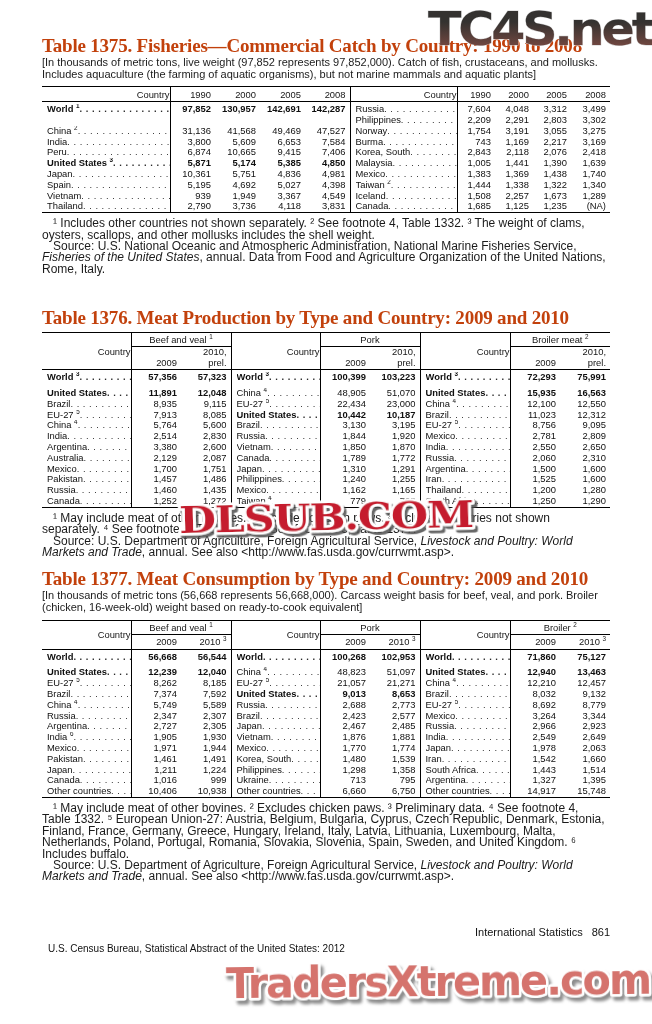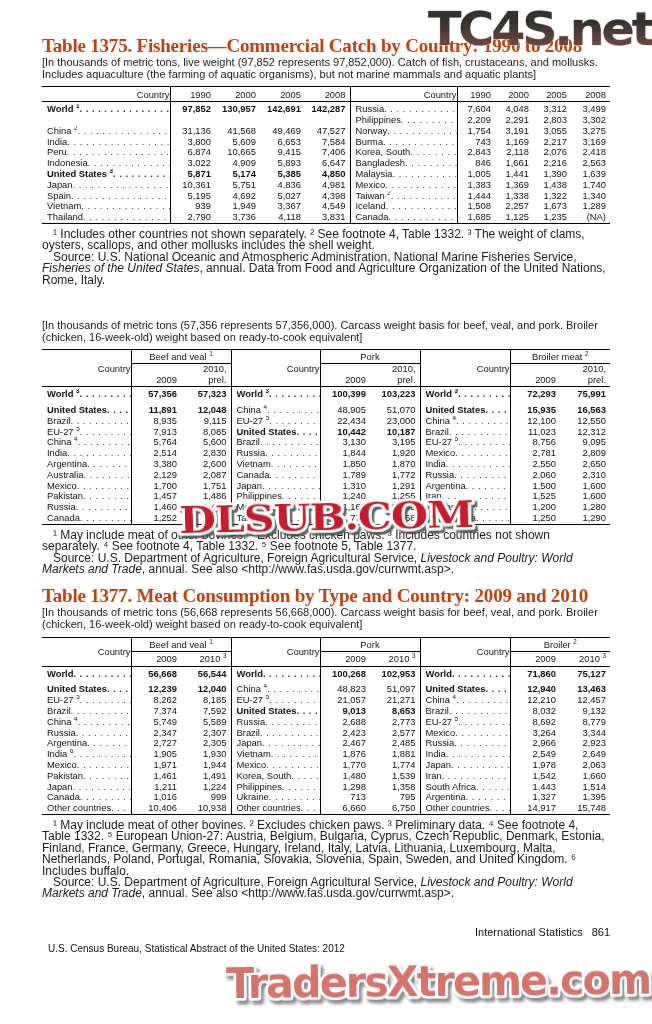--- a/index.html
+++ b/index.html
@@ -220,42 +220,20 @@
                 <span class="cn">Korea, South</span>
                 <span class="leader"></span>
               </span>
             </td>
             <td class="v bl">2,843</td>
             <td class="v">2,118</td>
             <td class="v">2,076</td>
             <td class="v">2,418</td>
           </tr>
           <tr>
-            <td class="c">
-              <span class="cw">
-                <span class="cn">Indonesia</span>
-                <span class="leader"></span>
-              </span>
-            </td>
-            <td class="v bl">3,022</td>
-            <td class="v">4,909</td>
-            <td class="v">5,893</td>
-            <td class="v">6,647</td>
-            <td class="c bl">
-              <span class="cw">
-                <span class="cn">Bangladesh</span>
-                <span class="leader"></span>
-              </span>
-            </td>
-            <td class="v bl">846</td>
-            <td class="v">1,661</td>
-            <td class="v">2,216</td>
-            <td class="v">2,563</td>
-          </tr>
-          <tr>
             <td class="c b">
               <span class="cw">
                 <span class="cn">United States <sup>3</sup></span>
                 <span class="leader"></span>
               </span>
             </td>
             <td class="v bl b">5,871</td>
             <td class="v b">5,174</td>
             <td class="v b">5,385</td>
             <td class="v b">4,850</td>
@@ -361,21 +339,21 @@
         </tbody>
     </table>
 
     <div class="fn">
       <p><span>¹ Includes other countries not shown separately. ² See footnote 4, Table 1332. ³ The weight of clams, oysters, scallops, and other mollusks includes the shell weight.</span></p>
       <p><span>Source: U.S. National Oceanic and Atmospheric Administration, National Marine Fisheries Service, </span><span style="font-style: italic;">Fisheries of the United States</span><span>, annual. Data from Food and Agriculture Organization of the United Nations, Rome, Italy.</span></p>
     </div>
   </div>
 
   <div class="block2">
-    <div class="note">[In thousands of metric tons (57,356 represents 57,356,000). Carcass weight basis for beef, veal, and pork. Broiler (chicken, 16-week-old) weight based on ready-to-cook equivalent]</div>
+    <div class="ttl">Table 1376. Meat Production by Type and Country: 2009 and 2010</div>
 
     <table class="tbl">
       <colgroup>
         <col style="width:89px">
           <col style="width:50px">
           <col style="width:50px">
         <col style="width:89px">
           <col style="width:50px">
           <col style="width:50px">
         <col style="width:90px">

